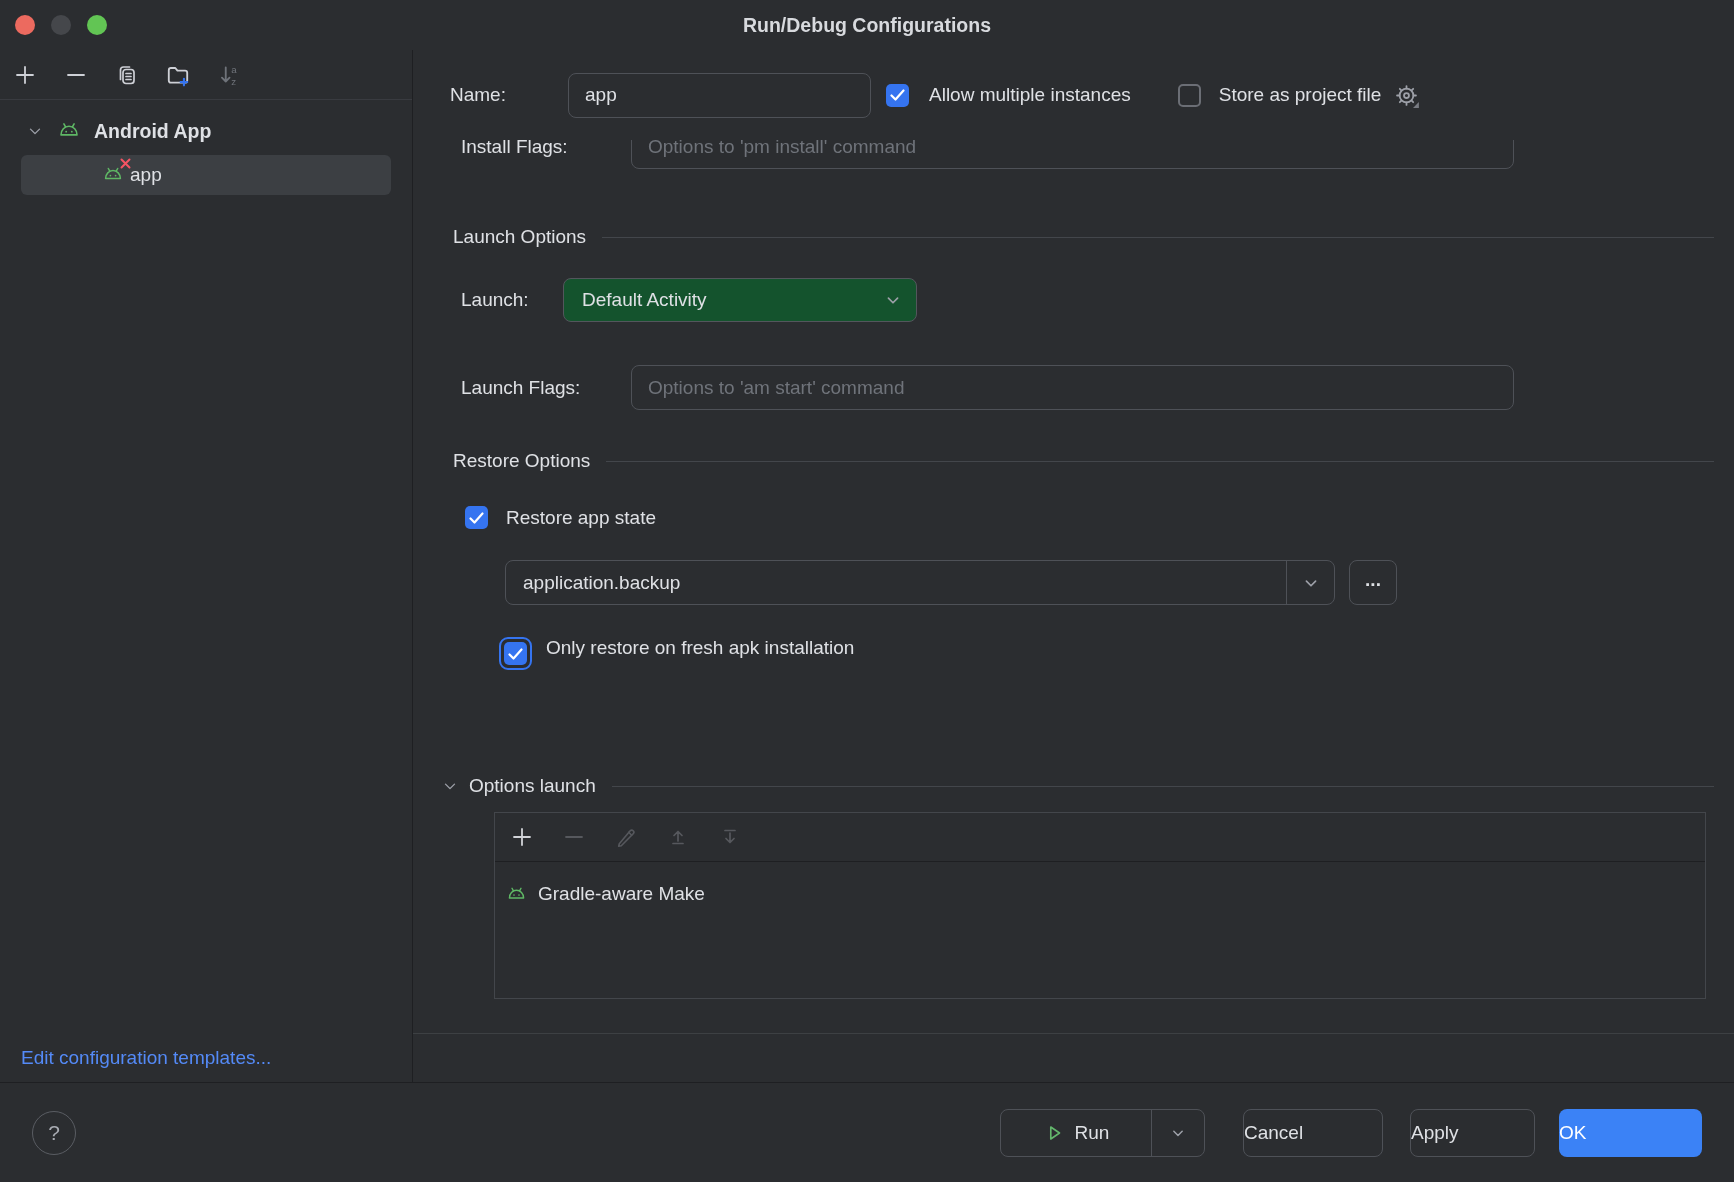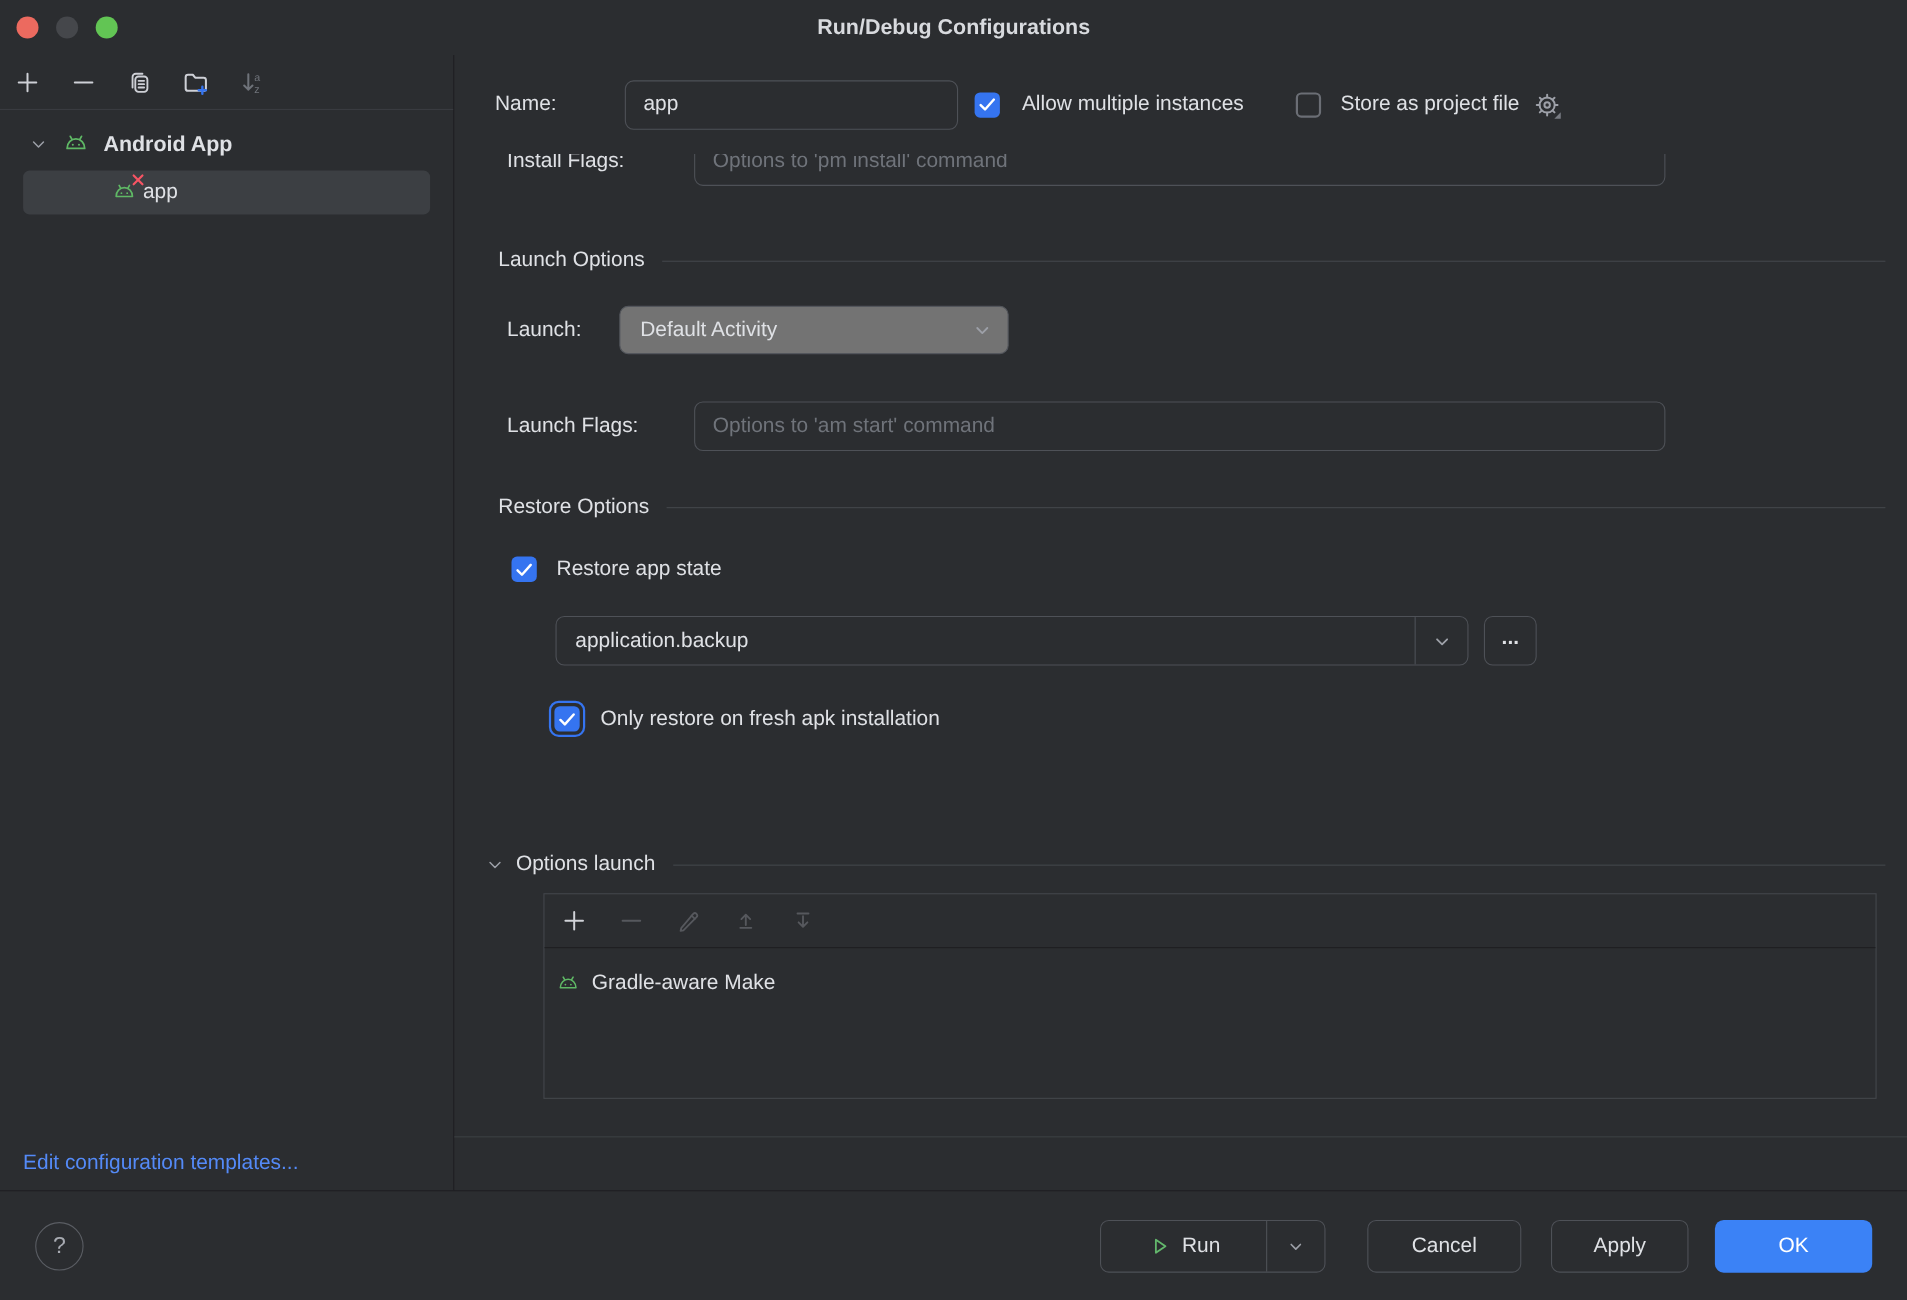--- a/index.html
+++ b/index.html
@@ -66,40 +66,40 @@
   .clipped-row { margin-top:-16px; }
 
   .section-header { display:flex; align-items:center; padding-left:40px; flex-shrink:0; }
   .section-line { flex:1; height:1px; background:#43464b; margin-left:16px; margin-right:20px; }
   .hdr-launch { margin-top:57px; }
   .hdr-restore { margin-top:40px; }
 
   .launch-row { margin-top:30px; }
   .launch-label { width:102px; flex-shrink:0; }
   .select {
-    width:354px; height:44px; background:#737373; border:1px solid #53565c; border-radius:8px;
+    width:354px; height:44px; background:#14532d; border:1px solid #53565c; border-radius:8px;
     display:flex; align-items:center; padding:0 12px 0 18px; cursor:pointer;
   }
   .select-value { flex:1; }
 
   .flags-row { margin-top:43px; }
 
   .restore-cb-row { margin-top:34px; display:flex; align-items:center; gap:18px; padding-left:52px; flex-shrink:0; }
 
   .combo-row { margin-top:31px; display:flex; align-items:flex-start; padding-left:92px; flex-shrink:0; }
   .combo { width:830px; height:45px; border:1px solid #4e5157; border-radius:8px; display:flex; align-items:stretch; cursor:pointer; }
   .combo-text { flex:1; display:flex; align-items:center; padding-left:17px; }
   .combo-arrow { width:48px; border-left:1px solid #4e5157; display:flex; align-items:center; justify-content:center; }
   .browse-btn {
     margin-left:14px; width:48px; height:45px; border:1px solid #4e5157; border-radius:8px;
     background:transparent; color:#dfe1e5; font:inherit; font-weight:bold;
     display:flex; align-items:flex-start; justify-content:center; padding-top:8px; cursor:pointer;
   }
 
-  .only-row { margin-top:32px; display:flex; align-items:center; gap:14px; padding-left:86px; flex-shrink:0; }
+  .only-row { margin-top:32px; display:flex; align-items:flex-start; gap:14px; padding-left:86px; flex-shrink:0; }
 
   .before-header { margin-top:105px; display:flex; align-items:center; padding-left:28px; flex-shrink:0; }
   .before-title { margin-left:10px; }
 
   .task-panel { margin:15px 28px 0 81px; height:187px; border:1px solid #43464b; display:flex; flex-direction:column; flex-shrink:0; }
   .task-toolbar { height:49px; flex-shrink:0; border-bottom:1px solid #1e1f22; display:flex; align-items:center; padding-left:14px; gap:26px; }
   .task-list { flex:1; padding:12px 0 0 10px; }
   .task-item { height:40px; display:flex; align-items:center; gap:10px; cursor:pointer; }
 
   .content-bottom-line { height:1px; background:#3d4043; flex-shrink:0; }
@@ -107,21 +107,21 @@
 
   
   .footer { height:100px; border-top:1px solid #1e1f22; display:flex; align-items:center; padding:0 32px; }
   .help-btn {
     width:44px; height:44px; border-radius:50%; border:1.5px solid #5a5d63; background:transparent;
     color:#a8abb2; font:inherit; font-size:21px; display:flex; align-items:center; justify-content:center; cursor:pointer;
   }
   .footer-buttons { margin-left:auto; display:flex; align-items:center; }
   .btn {
     height:48px; border:1px solid #4e5157; border-radius:8px; background:transparent;
-    color:#dfe1e5; font:inherit; display:flex; align-items:center; justify-content:center; cursor:pointer;
+    color:#dfe1e5; font:inherit; display:flex; align-items:center; justify-content:flex-start; cursor:pointer;
   }
   .btn-run { width:205px; padding:0; margin-right:38px; }
   .run-main { flex:1; display:flex; align-items:center; justify-content:center; gap:10px; height:100%; }
   .run-divider { width:1px; background:#4e5157; align-self:stretch; }
   .run-chevron { width:52px; display:flex; align-items:center; justify-content:center; height:100%; }
   .btn-cancel { width:140px; margin-right:27px; }
   .btn-apply { width:125px; margin-right:24px; }
   .btn-ok { width:143px; background:#3b82f6; border:none; color:#ffffff; }
 </style>
 </head>

